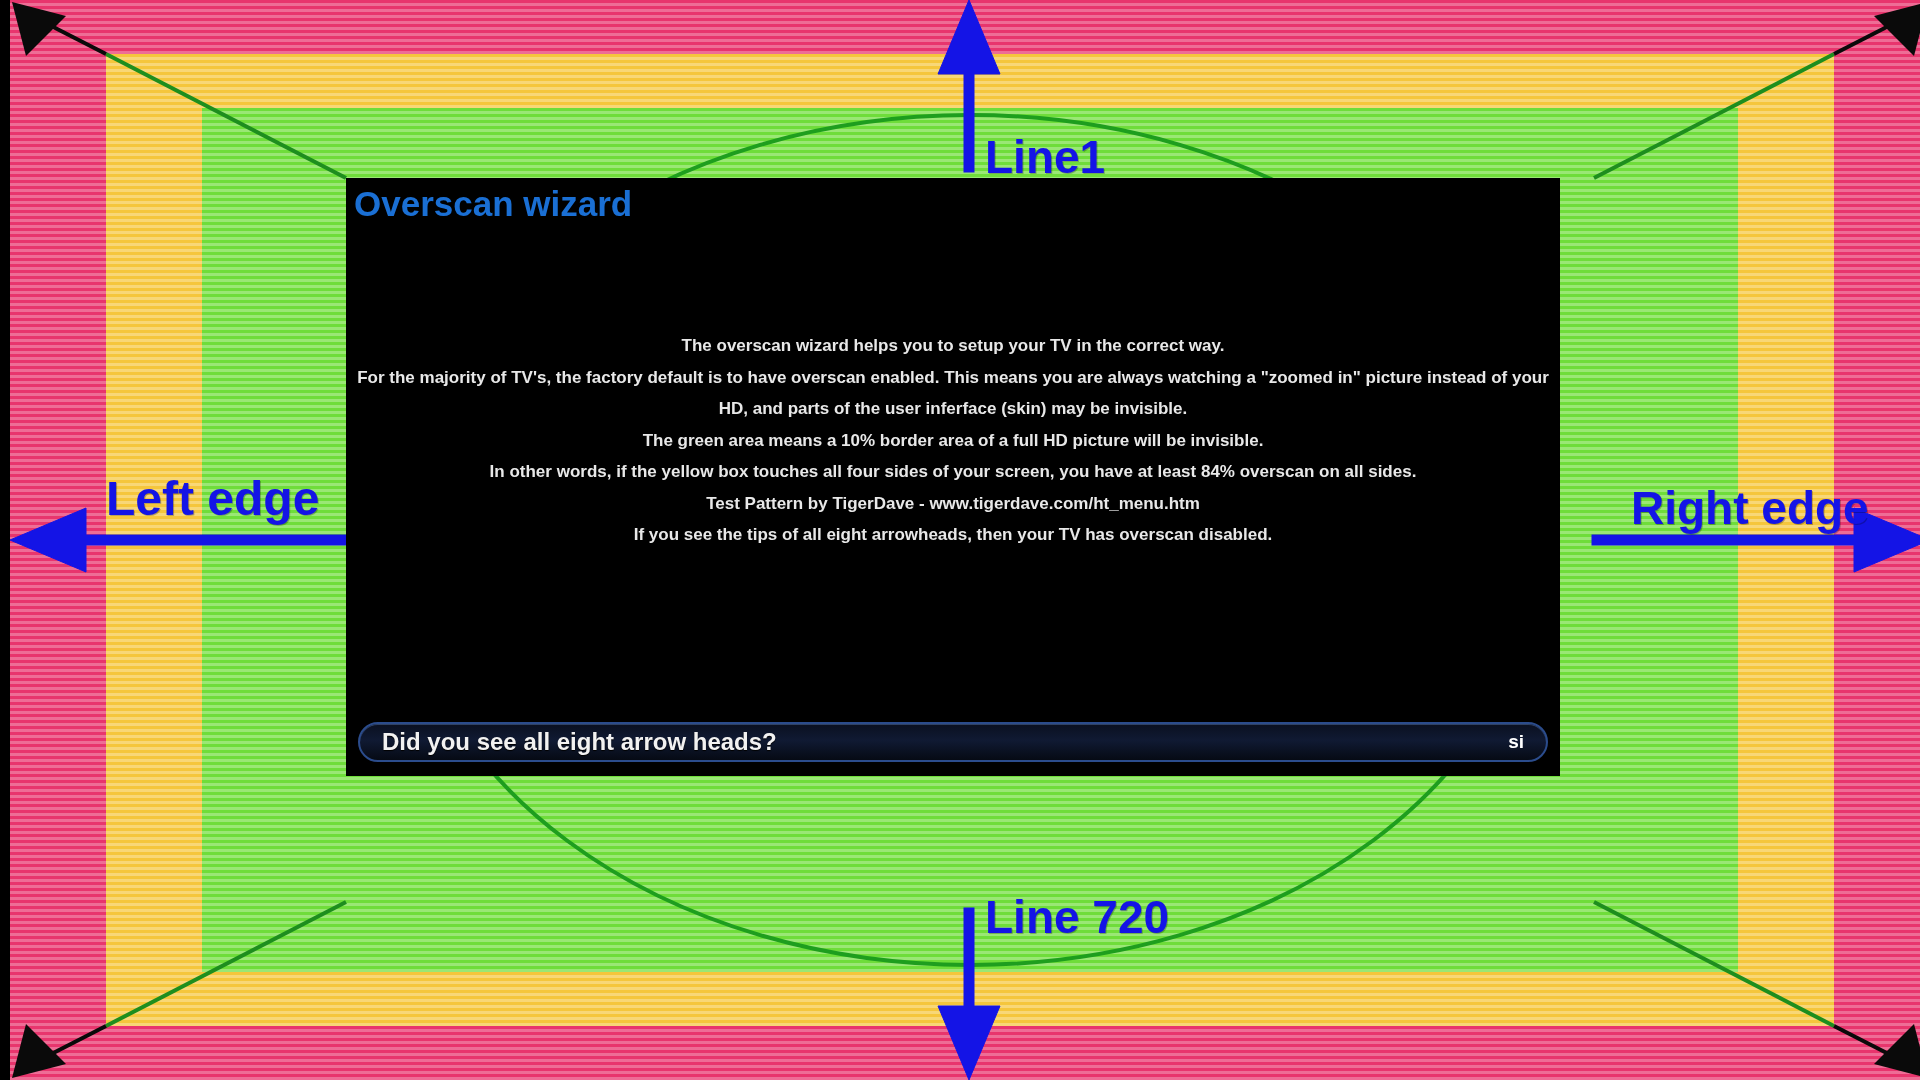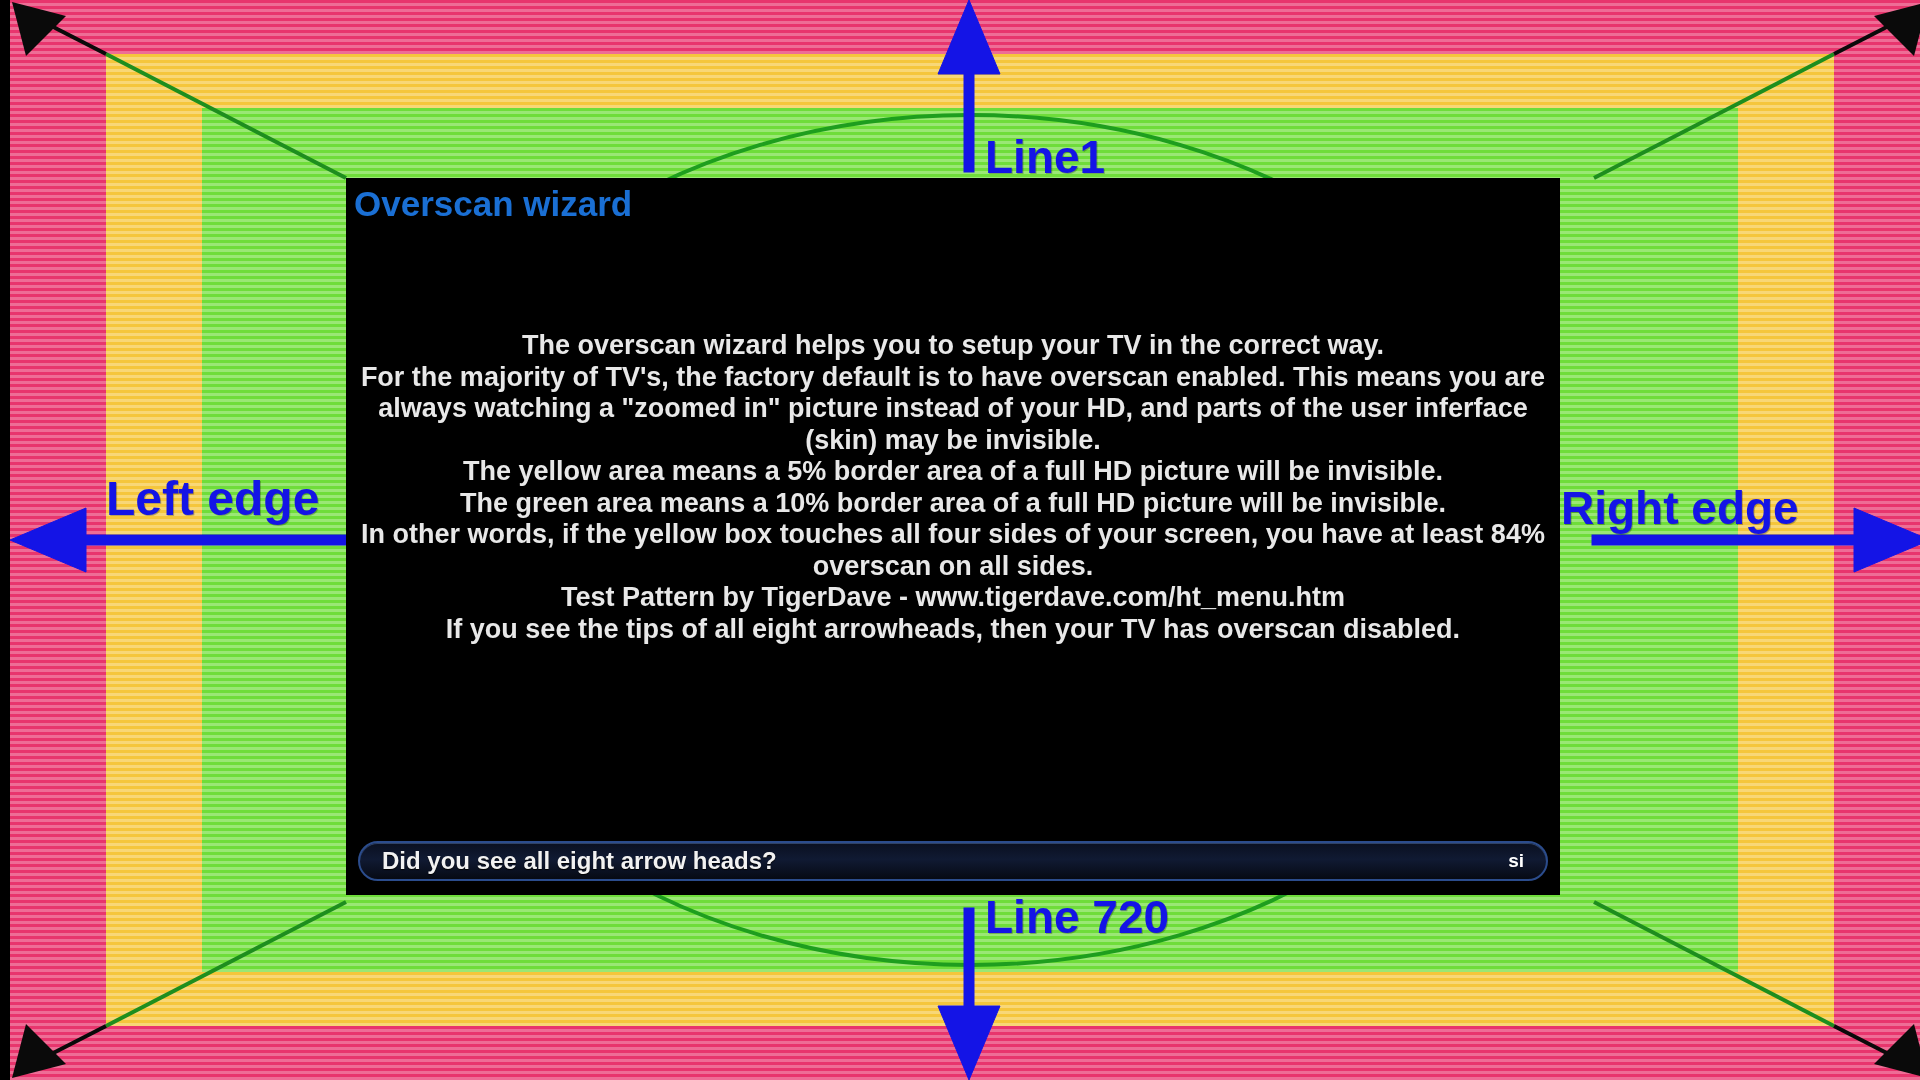--- a/index.html
+++ b/index.html
@@ -71,21 +71,21 @@
     height: 1080px;
     pointer-events: none;
   }
 
   
   #content-box {
     position: absolute;
     left: 336px;
     top: 178px;
     width: 1214px;
-    height: 717px;
+    height: 598px;
     background: #000000;
     overflow: hidden;
     text-decoration: underline;
   }
 
   #window-title {
     position: absolute;
     left: 8px;
     top: 6px;
     font-size: 35px;
@@ -95,21 +95,21 @@
     white-space: nowrap;
   }
 
   #info-text {
     position: absolute;
     left: 0;
     right: 0;
     top: 152px;
     text-align: center;
     color: #E8E8E8;
-    font-size: 27px;
+    font-size: 17px;
     font-weight: bold;
     line-height: 31.5px;
     padding: 0 4px;
   }
   #info-text .line { display: block; white-space: nowrap; }
   #info-text .line.wrap { white-space: normal; }
 
   
   #answer-bar {
     position: absolute;
@@ -146,21 +146,21 @@
   .edge-label {
     position: absolute;
     font-weight: bold;
     color: #1414E6;
     white-space: nowrap;
     text-shadow: 1px 1px 0 rgba(0,0,0,0.25);
   }
   #label-line1    { left: 975px; top: 130px;  font-size: 46px; }
   #label-line720  { left: 975px; top: 890px;  font-size: 46px; }
   #label-left     { left: 96px;  top: 471px;  font-size: 48px; }
-  #label-right    { left: 1551px;top: 481px;  font-size: 46px; }
+  #label-right    { left: 1621px;top: 481px;  font-size: 46px; }
 </style>
 </head>
 <body>
 
 <div id="screen">
 
   <div class="band band-pink"></div>
   <div class="band band-yellow"></div>
   <div class="band band-green"></div>
 
@@ -219,21 +219,20 @@
   <div class="edge-label" id="label-left">Left edge</div>
   <div class="edge-label" id="label-right">Right edge</div>
 
   <div id="content-box">
 
     <div id="window-title">Overscan wizard</div>
 
     <div id="info-text">
       <span class="line">The overscan wizard helps you to setup your TV in the correct way.</span>
       <span class="line wrap">For the majority of TV's, the factory default is to have overscan enabled. This means you are always watching a "zoomed in" picture instead of your HD, and parts of the user inferface (skin) may be invisible.</span>
-      <span class="line">The yellow area means a 5% border area of a full HD picture will be invisible.</span>
       <span class="line">The green area means a 10% border area of a full HD picture will be invisible.</span>
       <span class="line wrap">In other words, if the yellow box touches all four sides of your screen, you have at least 84% overscan on all sides.</span>
       <span class="line">Test Pattern by TigerDave - www.tigerdave.com/ht_menu.htm</span>
       <span class="line">If you see the tips of all eight arrowheads, then your TV has overscan disabled.</span>
     </div>
 
     <div id="answer-bar">
       <span id="answer-label">Did you see all eight arrow heads?</span>
       <span id="answer-value">si</span>
     </div>

